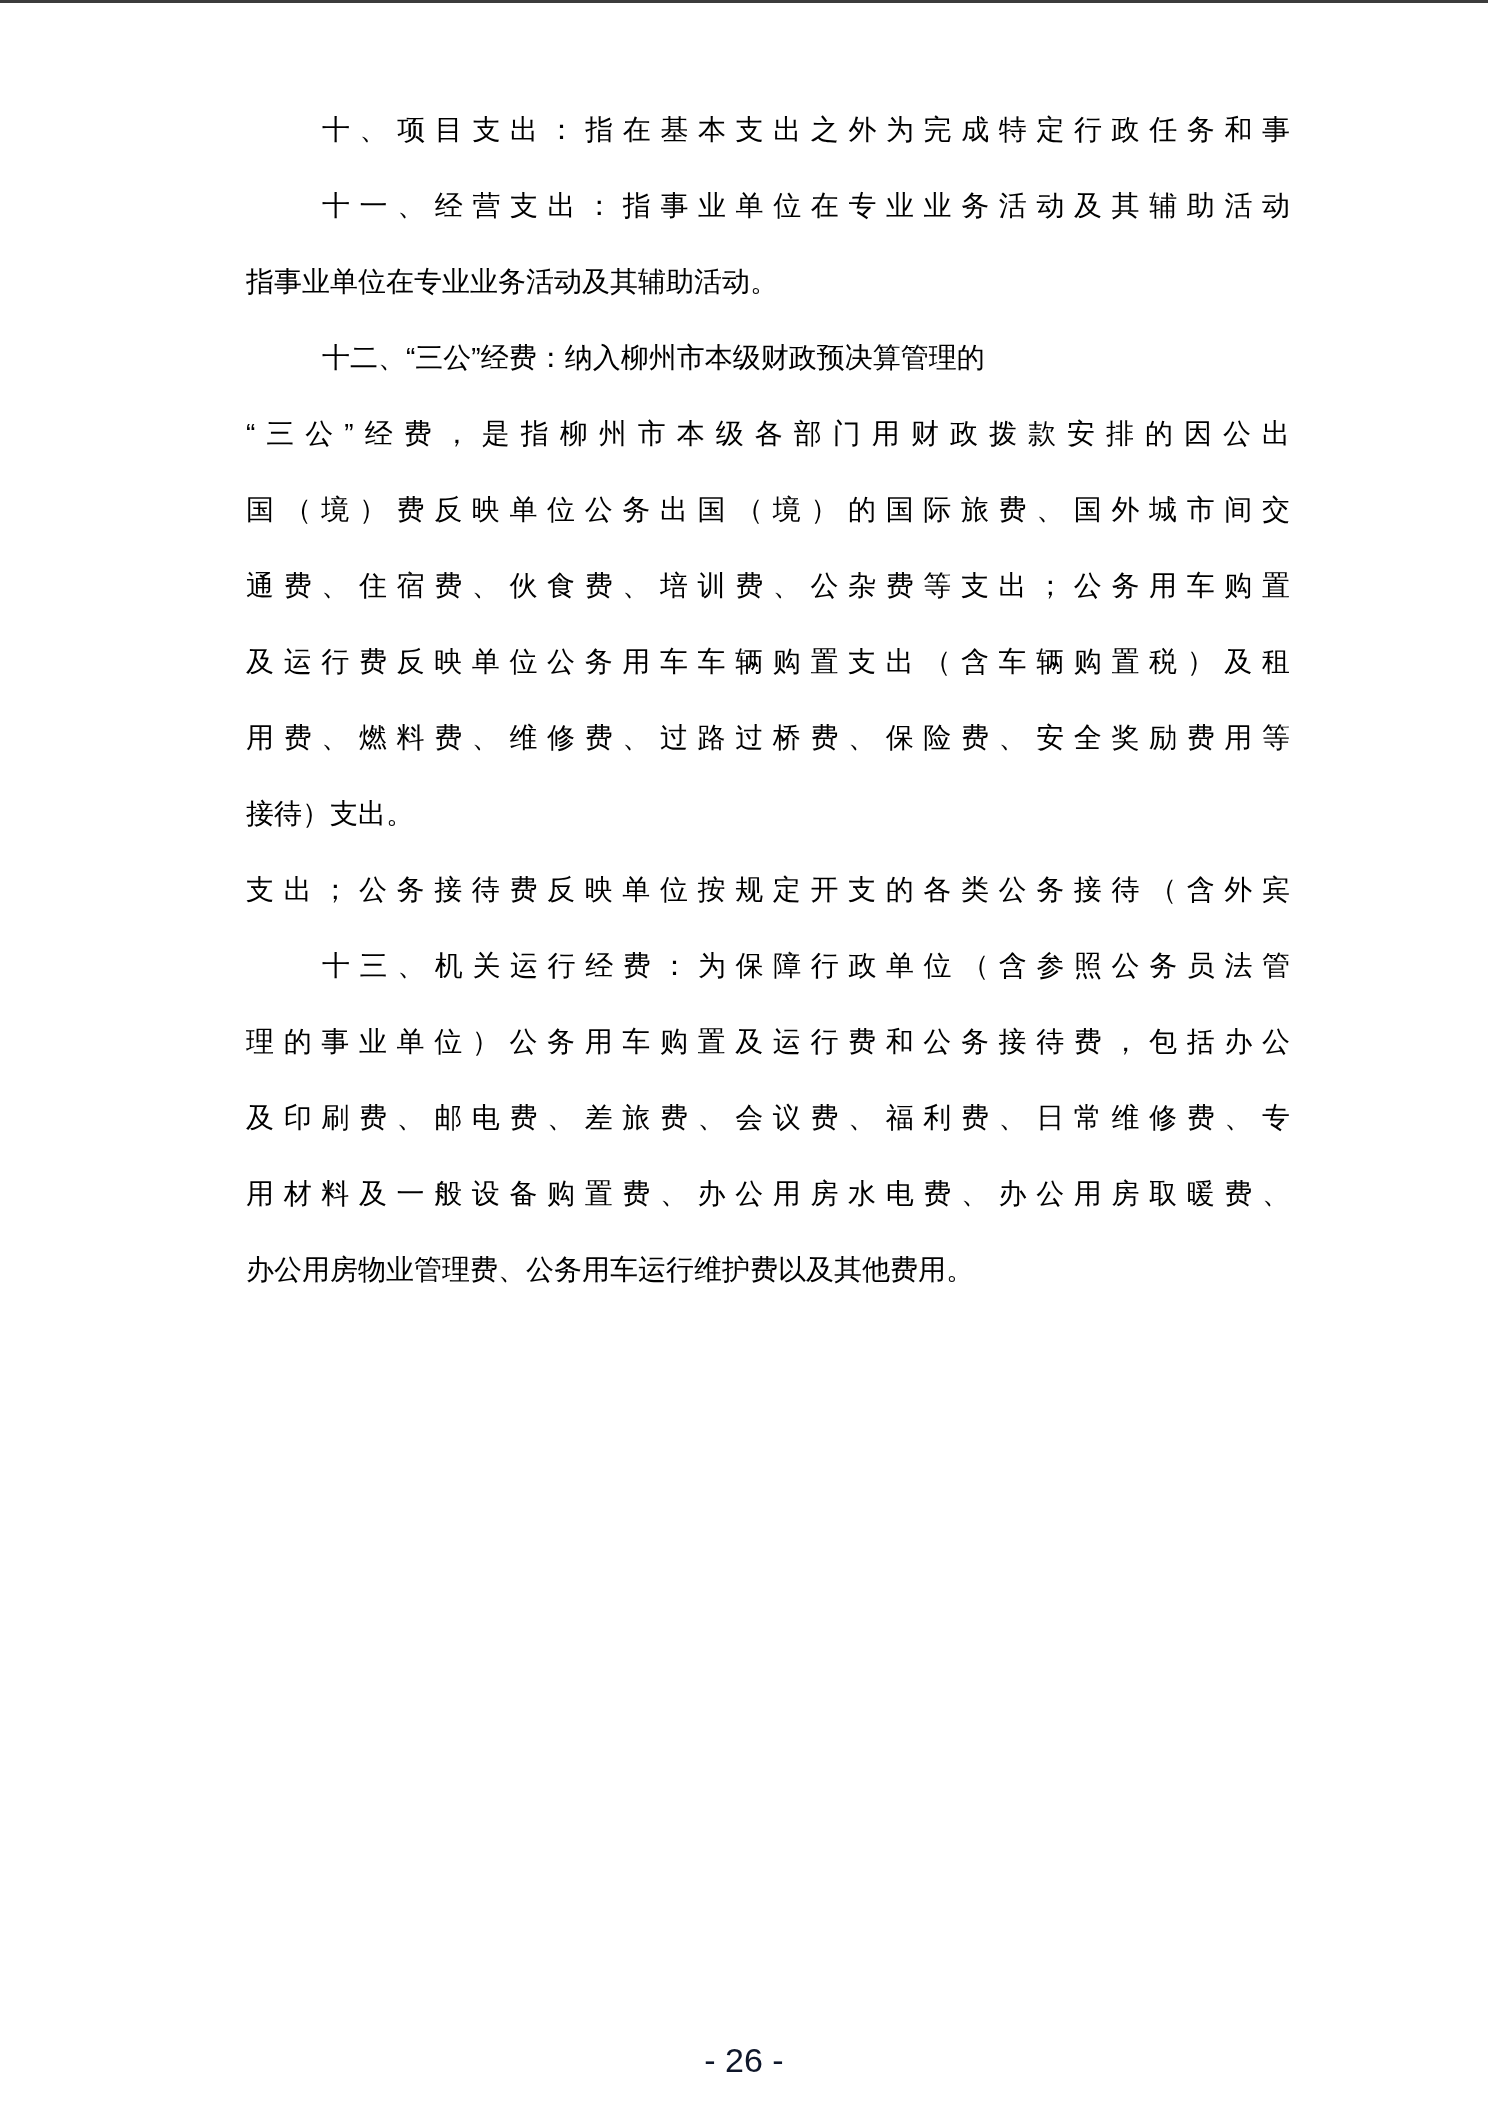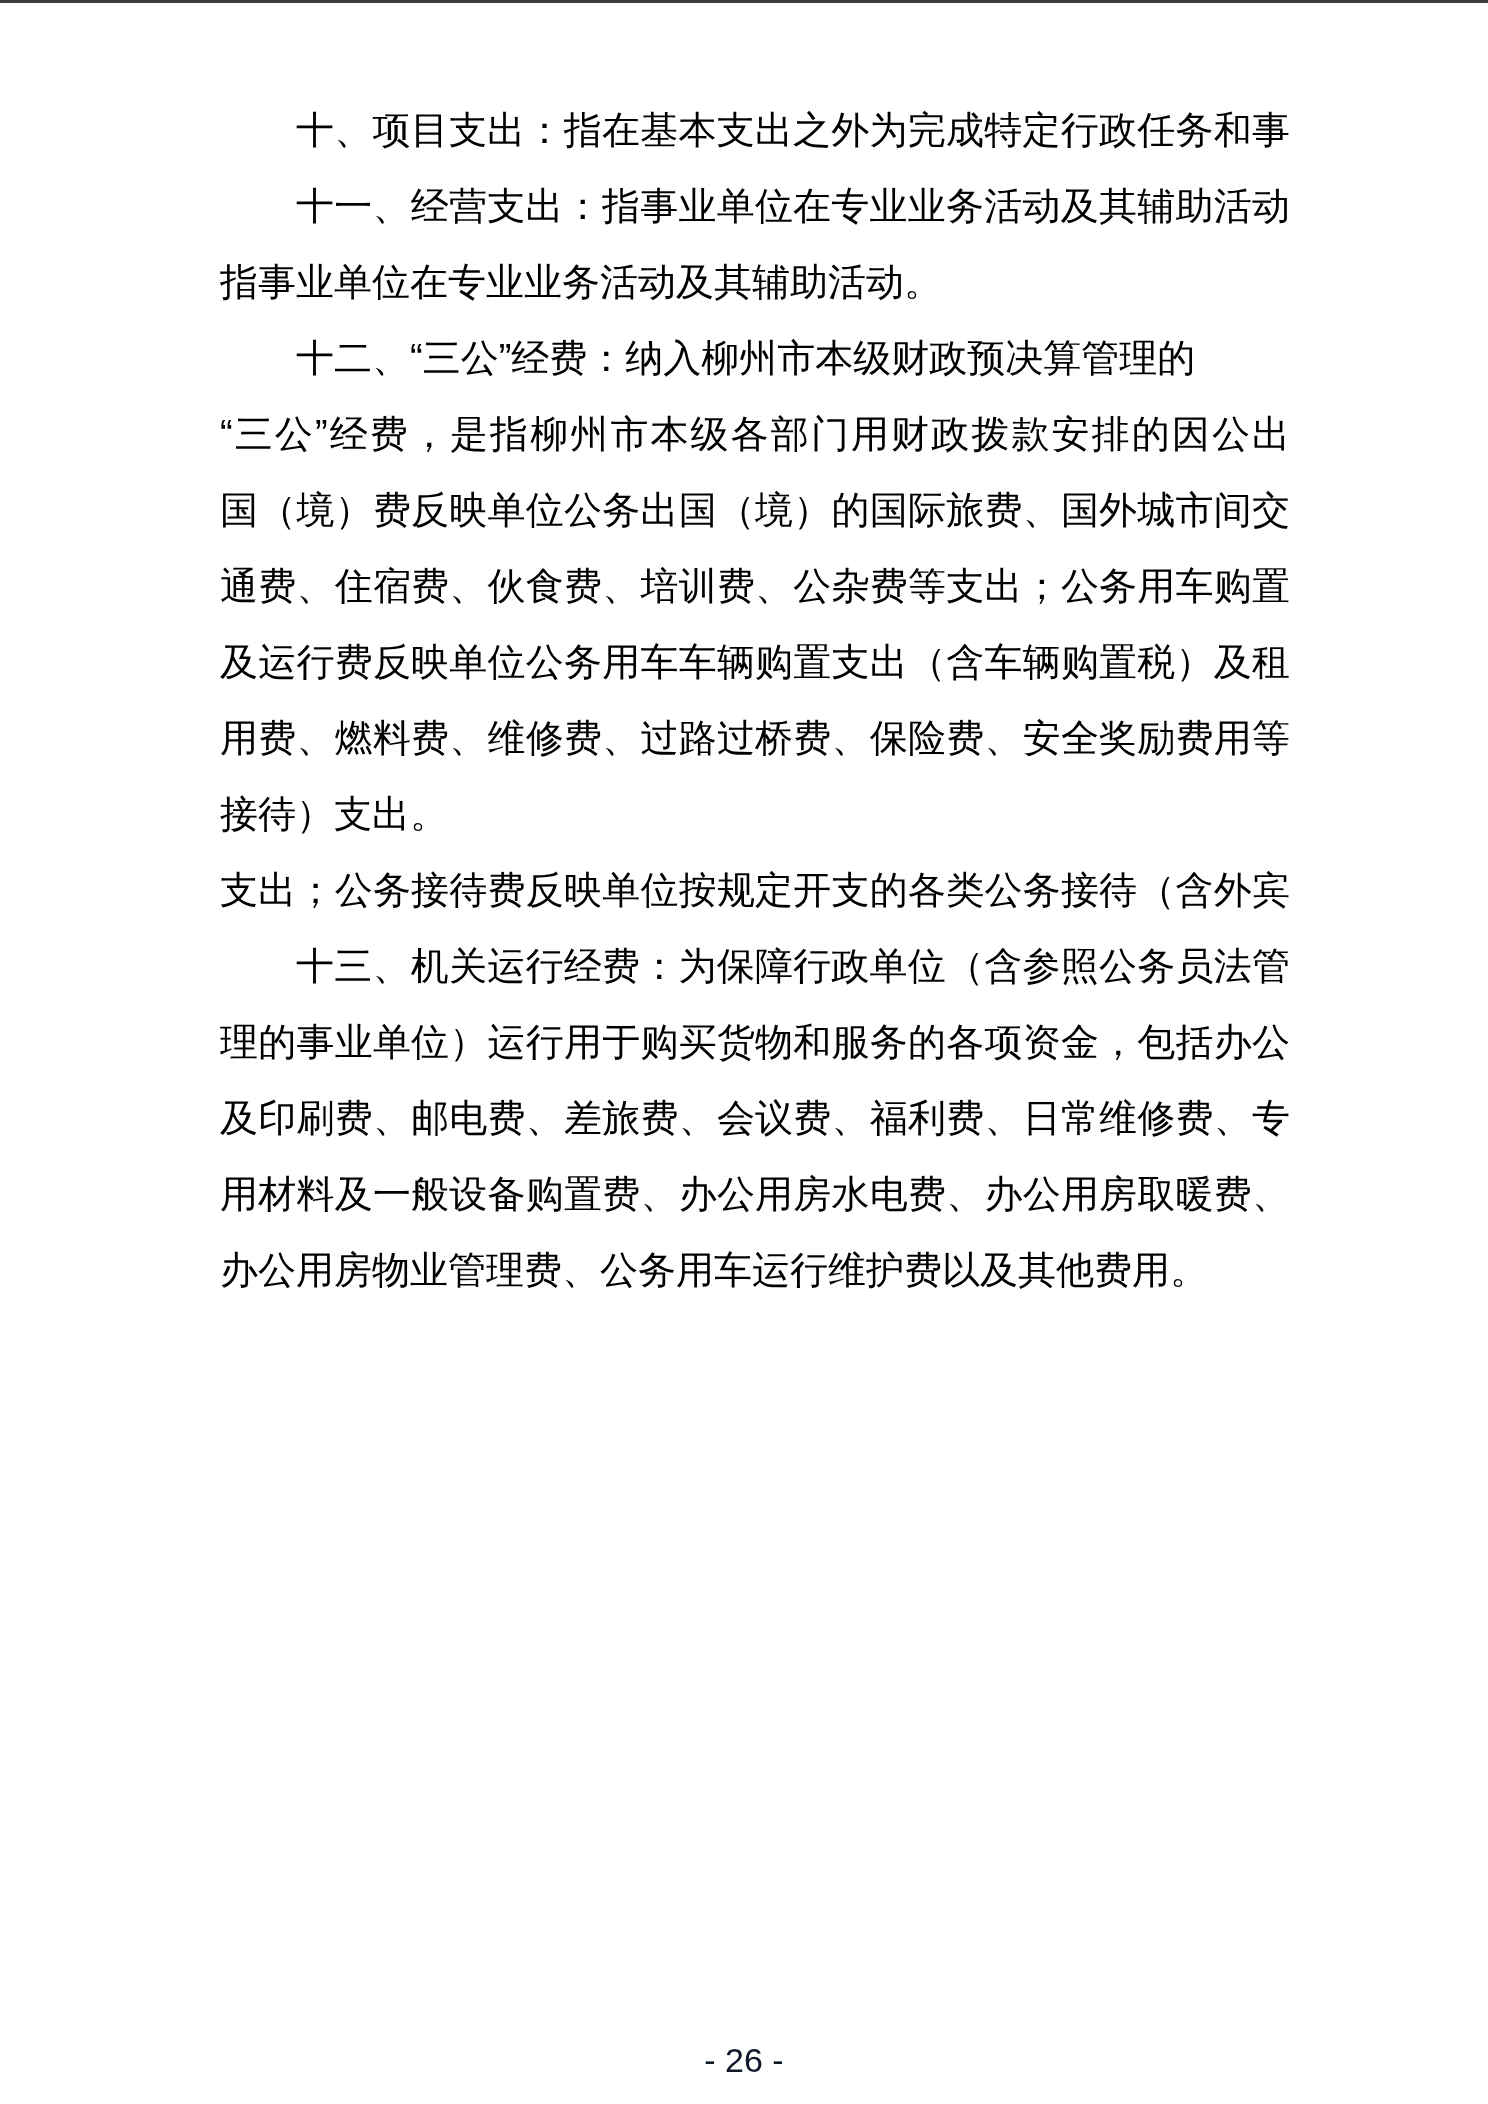--- a/index.html
+++ b/index.html
@@ -30,26 +30,27 @@
   }
   .content {
     position: absolute;
     left: 220px;
     top: 92px;
     width: 1070px;
   }
   .line {
     height: 76px;
     line-height: 76px;
-    font-size: 38px;
+    font-size: 28px;
     letter-spacing: 0;
     text-align: justify;
     text-align-last: left;
     white-space: normal;
     overflow: visible;
+    margin-left: 26px;
   }
   .line.fill {
     text-align-last: justify;
   }
   .line.indent {
     text-indent: 76px;
   }
   .footer {
     position: absolute;
     top: 2040px;
@@ -74,21 +75,21 @@
     <div class="line">指事业单位在专业业务活动及其辅助活动。</div>
     <div class="line indent">十二、“三公”经费：纳入柳州市本级财政预决算管理的</div>
     <div class="line fill">“三公”经费，是指柳州市本级各部门用财政拨款安排的因公出</div>
     <div class="line fill">国（境）费反映单位公务出国（境）的国际旅费、国外城市间交</div>
     <div class="line fill">通费、住宿费、伙食费、培训费、公杂费等支出；公务用车购置</div>
     <div class="line fill">及运行费反映单位公务用车车辆购置支出（含车辆购置税）及租</div>
     <div class="line fill">用费、燃料费、维修费、过路过桥费、保险费、安全奖励费用等</div>
     <div class="line">接待）支出。</div>
     <div class="line fill">支出；公务接待费反映单位按规定开支的各类公务接待（含外宾</div>
     <div class="line indent fill">十三、机关运行经费：为保障行政单位（含参照公务员法管</div>
-    <div class="line fill">理的事业单位）运行用于购买货物和服务的各项资金，包括办公</div>
+    <div class="line fill">理的事业单位）公务用车购置及运行费和公务接待费，包括办公</div>
     <div class="line fill">及印刷费、邮电费、差旅费、会议费、福利费、日常维修费、专</div>
     <div class="line fill">用材料及一般设备购置费、办公用房水电费、办公用房取暖费、</div>
     <div class="line">办公用房物业管理费、公务用车运行维护费以及其他费用。</div>
   </main>
 
   <div class="footer">
     <span>- 26 -</span>
   </div>
 
 </div>

